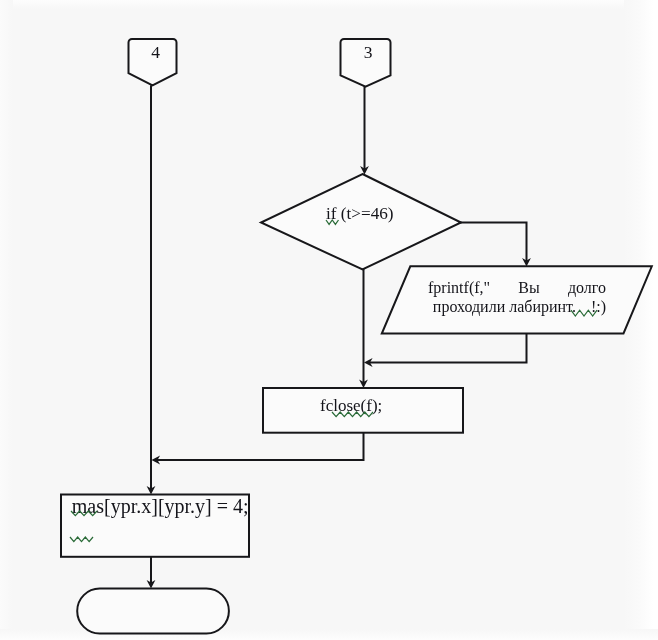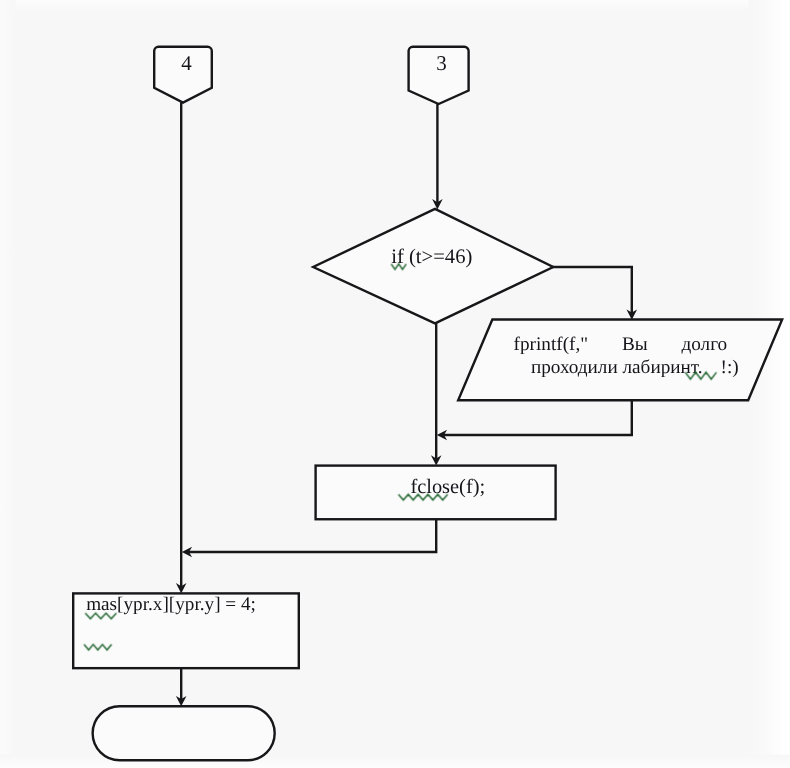--- a/index.html
+++ b/index.html
@@ -19,31 +19,31 @@
   svg.flow{position:absolute;left:0;top:0;width:658px;height:640px;overflow:visible;}
   .shape{fill:#fbfbfb;stroke:#17171a;stroke-width:2;}
   .conn{fill:none;stroke:#17171a;stroke-width:2;}
   .head{fill:#17171a;stroke:none;}
 
   .txt{position:absolute;font-family:"Liberation Serif",serif;color:#14141a;white-space:pre;
        -webkit-font-smoothing:antialiased;transform:translateZ(0);}
   .t-conn4{left:130.5px;top:42px;width:50px;text-align:center;font-size:17.5px;}
   .t-conn3{left:342.5px;top:42px;width:51px;text-align:center;font-size:17.5px;}
   .t-cond  {left:326px;top:204.4px;font-size:17.2px;}
-  .t-fclose{left:342px;top:395.5px;font-size:17px;}
-  .t-as1   {left:71.8px;top:494.5px;font-size:16px;}
+  .t-fclose{left:320px;top:395.5px;font-size:17px;}
+  .t-as1   {left:71.8px;top:494.5px;font-size:20px;}
   .t-as2   {left:71.1px;top:522.5px;font-size:16px;}
   .t-exit  {left:73px;top:595px;width:152px;text-align:center;font-size:19px;}
 
   
   .out-block{position:absolute;left:428px;top:278px;width:178px;
              font-family:"Liberation Serif",serif;color:#14141a;font-size:16px;
              line-height:19.2px;-webkit-font-smoothing:antialiased;transform:translateZ(0);}
   .out-block .l1{display:flex;justify-content:space-between;}
-  .out-block .l2{display:flex;justify-content:center;white-space:pre;margin-left:24px;}
+  .out-block .l2{display:flex;justify-content:flex-end;white-space:pre;margin-left:24px;}
   .out-block .gap2{margin-left:15px;}
 
   
   .sq{position:absolute;}
   .sq svg{display:block;overflow:visible;}
 </style>
 </head>
 <body>
 
 <div id="page">

